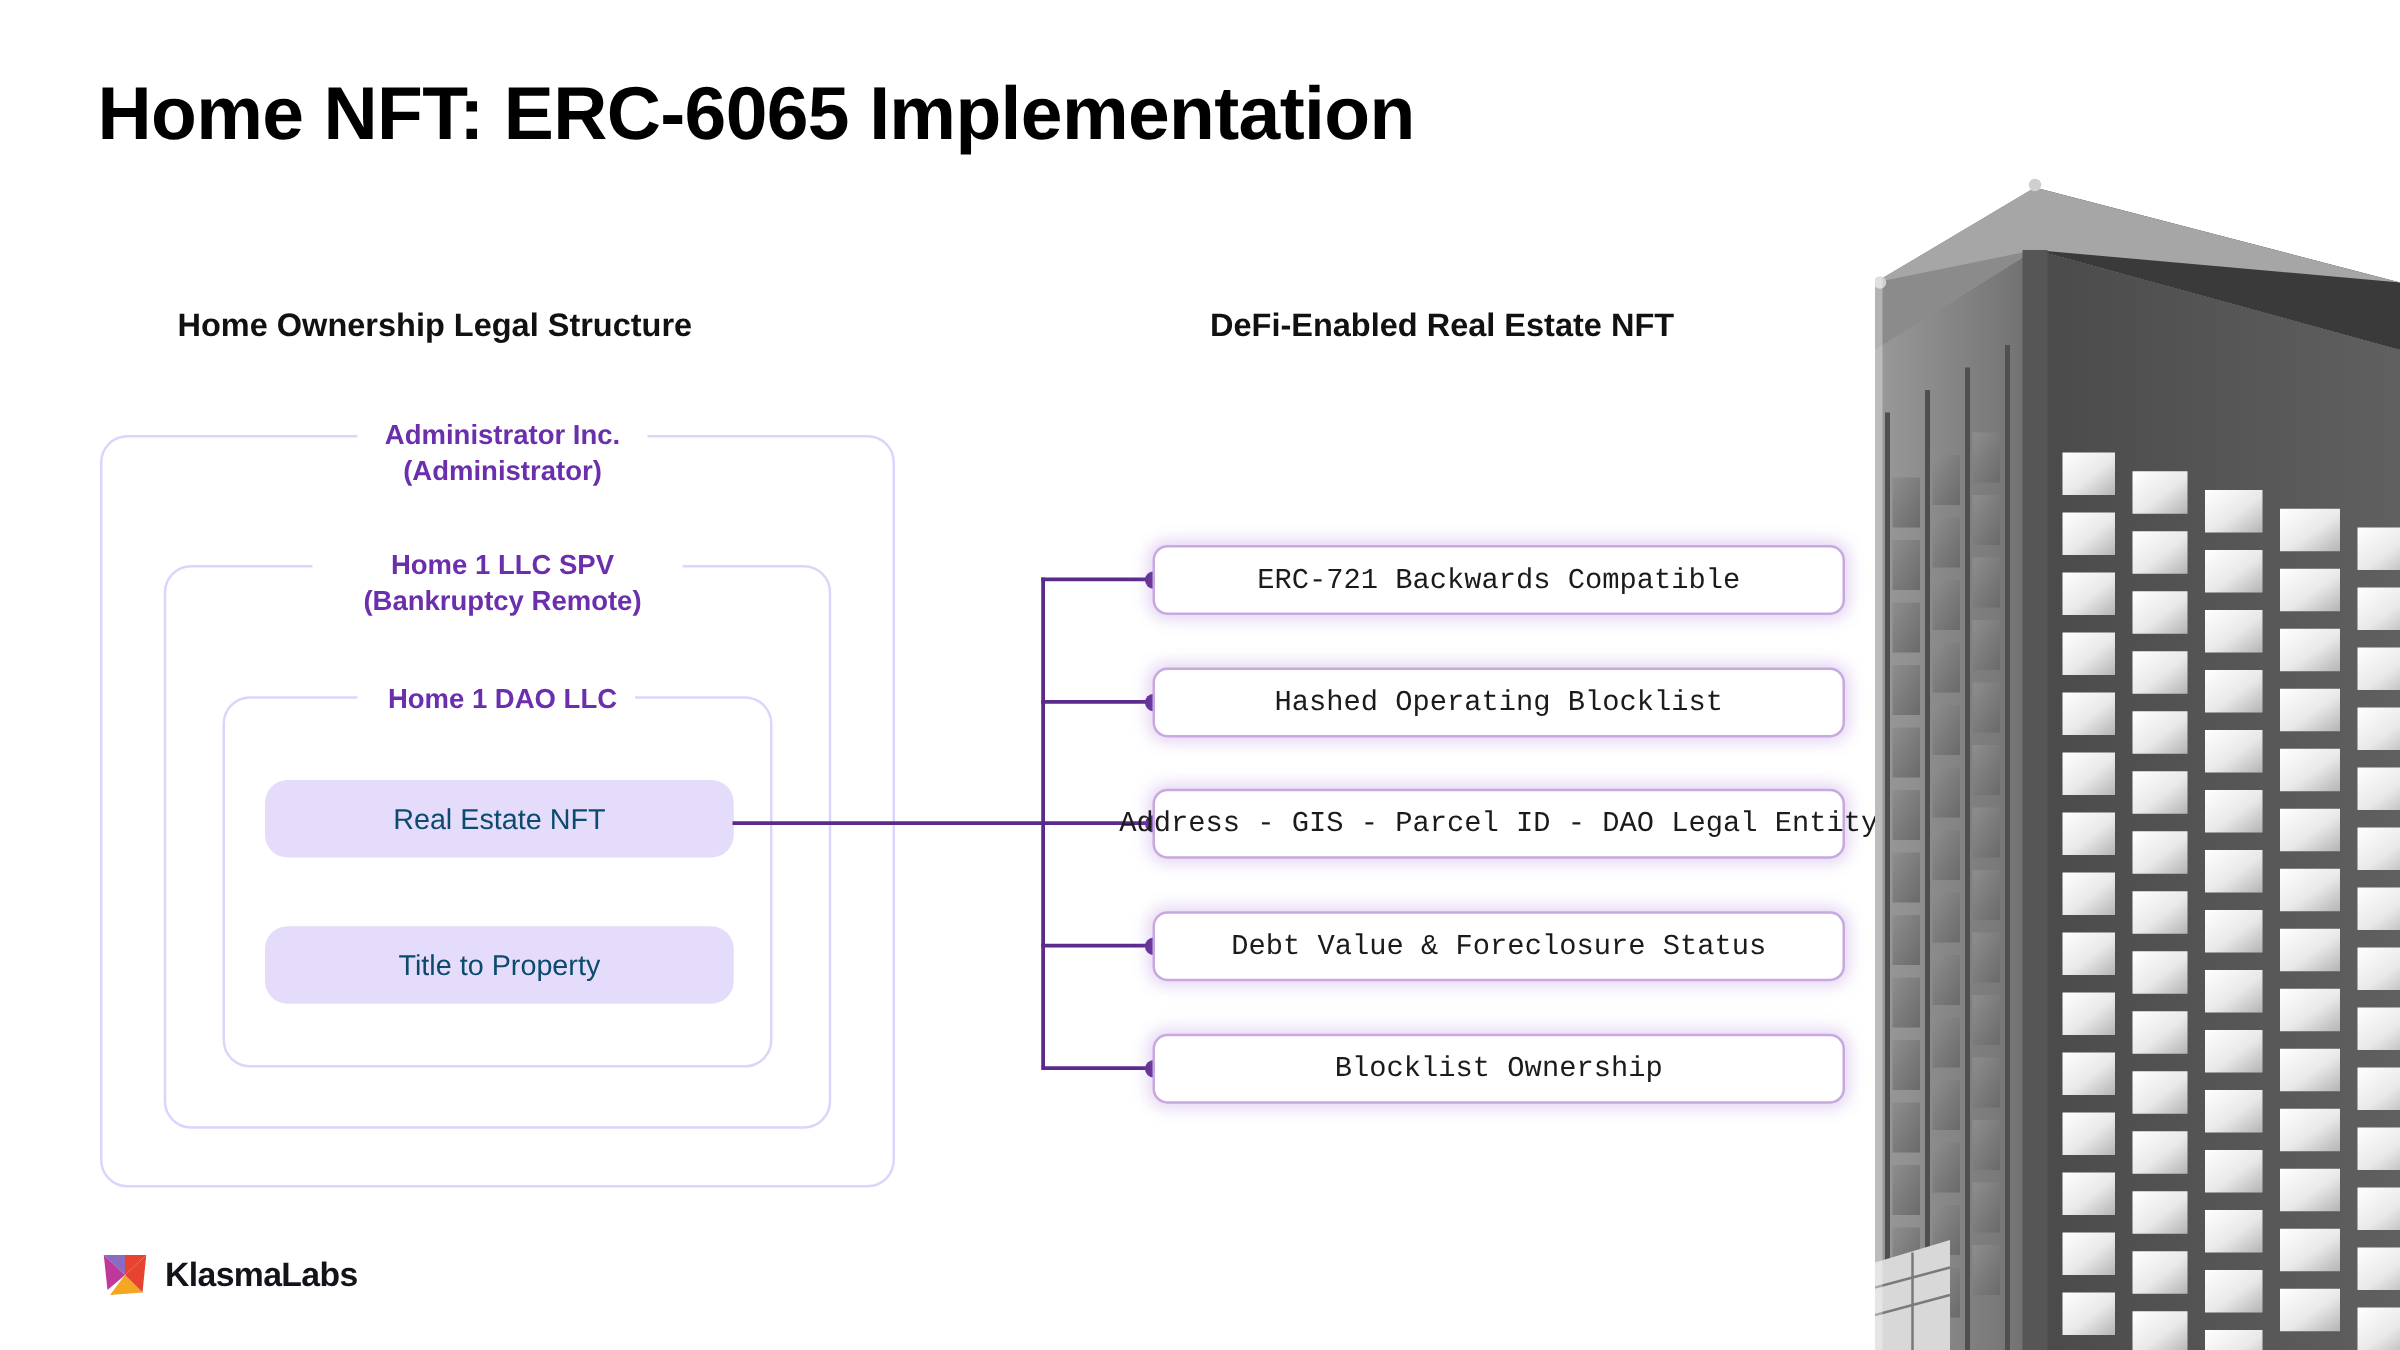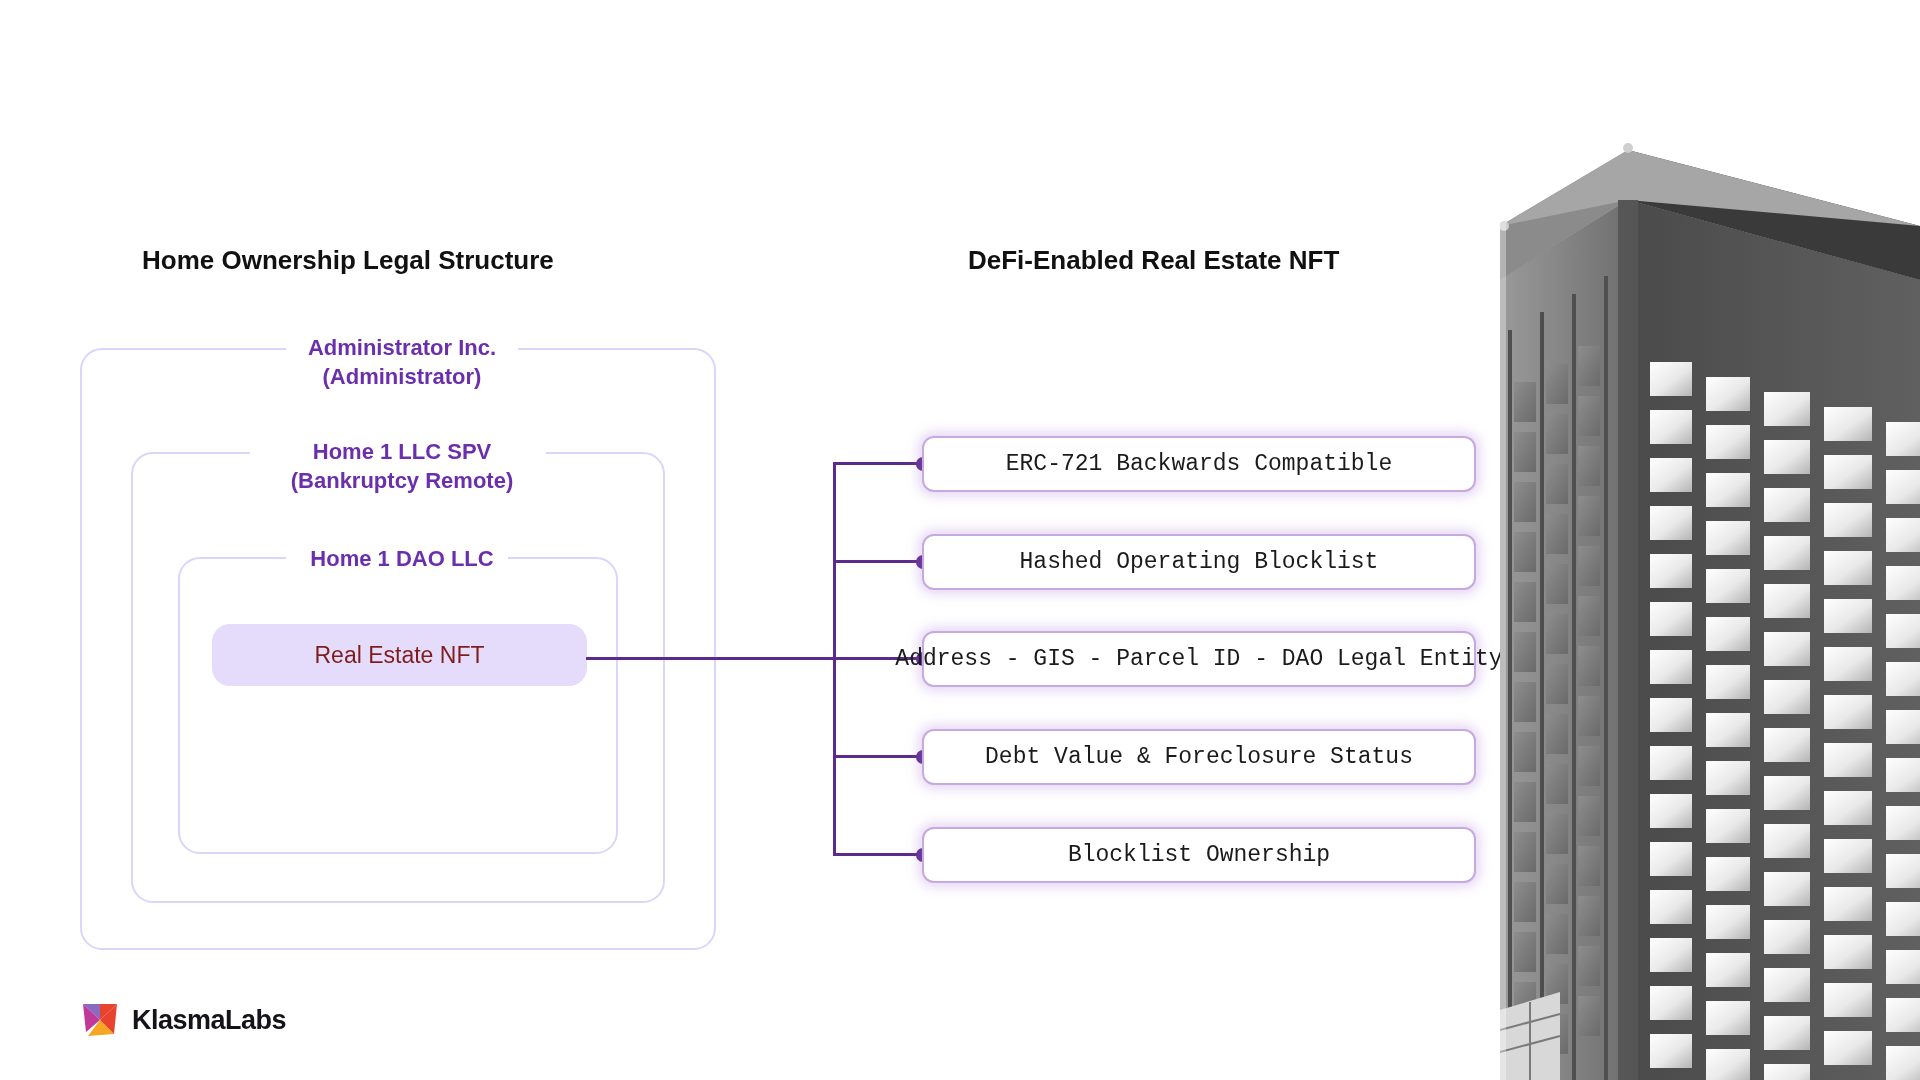--- a/index.html
+++ b/index.html
@@ -82,21 +82,21 @@
     position: absolute;
     left: 212px;
     width: 375px;
     height: 62px;
     background: #e4dcfa;
     border-radius: 18px;
     display: flex;
     align-items: center;
     justify-content: center;
     font-size: 23px;
-    color: #7f1d1d;
+    color: #0c4a6e;
   }
   #pill-nft   { top: 624px; }
   #pill-title { top: 741px; }
 
   
   .line {
     position: absolute;
     background: #5b2a8c;
   }
   
@@ -177,39 +177,41 @@
     height: 950px;
     overflow: hidden;
   }
   #building svg { display: block; }
 </style>
 </head>
 <body>
 
 <div id="slide">
 
+  <div id="slide-title">Home NFT: ERC-6065 Implementation</div>
 
   <div id="heading-left" class="col-heading">Home Ownership Legal Structure</div>
   <div id="heading-right" class="col-heading">DeFi-Enabled Real Estate NFT</div>
 
   <div id="frame-outer" class="frame"></div>
   <div id="frame-middle" class="frame"></div>
   <div id="frame-inner" class="frame"></div>
 
   <div id="gap-outer" class="frame-gap"></div>
   <div id="gap-middle" class="frame-gap"></div>
   <div id="gap-inner" class="frame-gap"></div>
 
   <div id="label-admin" class="frame-label">Administrator Inc.
 (Administrator)</div>
   <div id="label-spv" class="frame-label">Home 1 LLC SPV
 (Bankruptcy Remote)</div>
   <div id="label-dao" class="frame-label">Home 1 DAO LLC</div>
 
   <div id="pill-nft" class="pill">Real Estate NFT</div>
+  <div id="pill-title" class="pill">Title to Property</div>
 
   <div id="trunk" class="line"></div>
   <div id="branch-1" class="branch"></div>
   <div id="branch-2" class="branch"></div>
   <div id="line-nft" class="line"></div>
   <div id="branch-4" class="branch"></div>
   <div id="branch-5" class="branch"></div>
 
   <div id="dot-1" class="dot"></div>
   <div id="dot-2" class="dot"></div>

